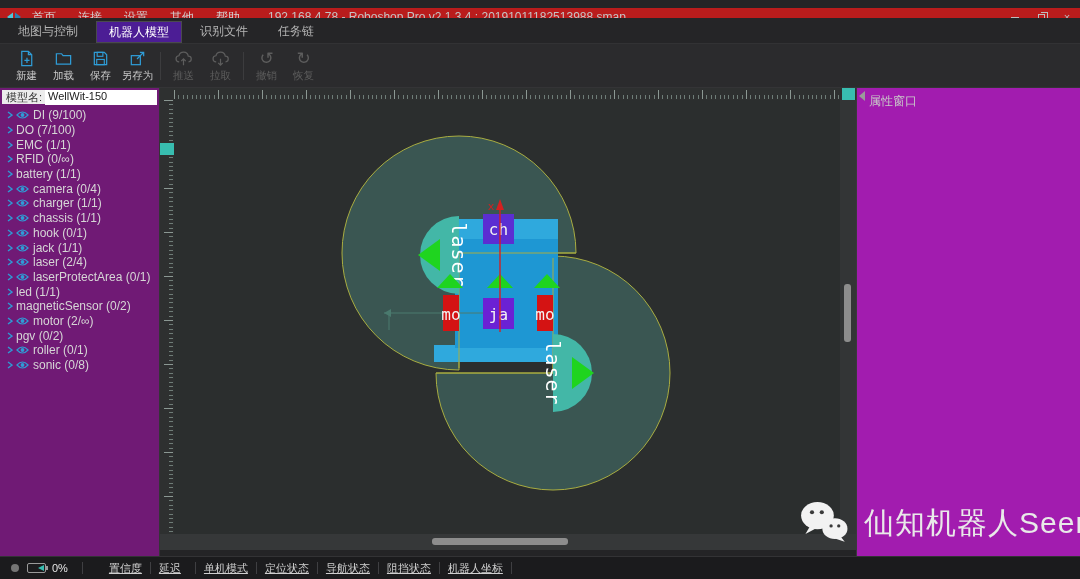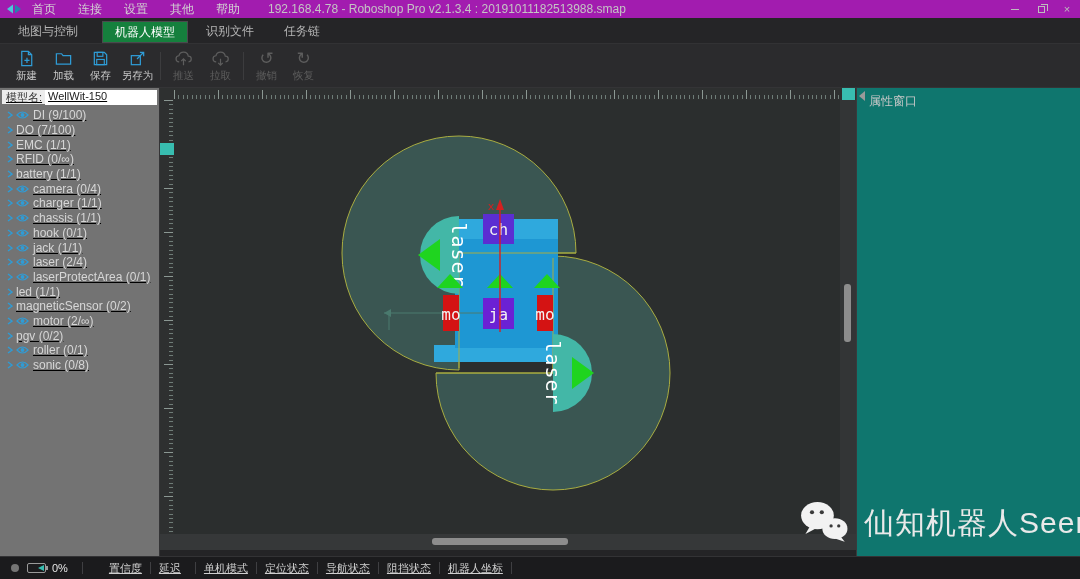--- a/index.html
+++ b/index.html
@@ -1,51 +1,51 @@
 <!DOCTYPE html>
 <html><head>
 <meta charset="utf-8">
 <style>
   * { margin:0; padding:0; box-sizing:border-box; }
   html,body { width:1080px; height:579px; overflow:hidden; background:#242426;
               font-family:"Liberation Sans","DejaVu Sans",sans-serif; }
 
   
-  .titlebar { position:absolute; left:0; top:0; width:1080px; height:18px;
-              background:#a21caf; display:flex; align-items:center; color:#c9c9c9; font-size:12px; }
+  .titlebar { position:absolute; left:0; top:8px; width:1080px; height:18px;
+              background:#b91c1c; display:flex; align-items:center; color:#c9c9c9; font-size:12px; }
   .logo { width:16px; height:12px; margin:0 10px 0 6px; display:flex; align-items:center; }
   .menus { display:flex; gap:22px; }
   .menu-item { cursor:default; color:#d2d2d2; }
   .win-title { margin-left:28px; color:#c4c4c4; white-space:nowrap; }
   .win-controls { margin-left:auto; display:flex; align-items:center; gap:0; height:100%; }
   .win-btn { width:26px; height:100%; display:flex; align-items:center; justify-content:center; color:#bdbdbd; font-size:11px; }
   .min-glyph { width:8px; height:1px; background:#bdbdbd; display:inline-block; }
   .restore-glyph { width:7px; height:7px; border:1px solid #bdbdbd; position:relative; display:inline-block; }
   .restore-glyph:before { content:""; position:absolute; left:2px; top:-3px; width:6px; height:6px; border:1px solid #bdbdbd; border-left:none; border-bottom:none; }
 
   
   .tabbar { position:absolute; left:0; top:18px; width:1080px; height:26px; background:#252527;
             display:flex; align-items:flex-end; padding-left:6px; border-bottom:1px solid #323234; }
   .tab { height:22px; line-height:21px; padding:0 12px; font-size:12px; color:#b5b5b5; margin-right:6px; cursor:default; }
-  .tab.active { background:#15803d; border:1px solid #4a4a4d; color:#ffffff;margin-left:6px; }
+  .tab.active { background:#4c1d95; border:1px solid #4a4a4d; color:#ffffff; }
 
   
   .toolbar { position:absolute; left:0; top:44px; width:1080px; height:44px; background:#2b2b2d;
              display:flex; align-items:center; padding-left:8px; border-bottom:1px solid #343436; }
   .tb-btn { width:37px; height:40px; display:flex; flex-direction:column; align-items:center; justify-content:center; color:#2f9cd6; }
   .tb-btn .tb-ic { width:20px; height:20px; display:flex; align-items:center; justify-content:center; }
   .tb-btn .tb-ic svg { width:19px; height:19px; }
   .tb-btn .tb-lb { font-size:10.5px; color:#c9c9c9; margin-top:1px; white-space:nowrap; }
   .tb-btn.disabled { color:#5d5d5d; }
   .tb-btn.disabled .tb-lb { color:#5d5d5d; }
   .tb-sep { width:1px; height:28px; background:#3c3c3e; margin:0 4px; }
   .glyph { font-family:"DejaVu Sans",sans-serif; font-size:17px; line-height:19px; }
 
   
-  .leftpanel { position:absolute; left:0; top:88px; width:160px; height:468px; background:#737373; border-right:1px solid #343436;text-decoration:underline; }
+  .leftpanel { position:absolute; left:0; top:88px; width:160px; height:468px; background:#701a75; border-right:1px solid #343436; }
   .model-row { height:14px; margin:2px 2px 0 2px; background:#ececec; display:flex; align-items:center; font-size:11px; }
   .model-row .lbl { color:#333; padding:0 3px 0 4px; white-space:nowrap; }
   .model-row .val { flex:1; background:#ffffff; color:#222; height:15px; line-height:12px; padding-left:3px; }
   .tree { margin-top:4px; }
   .tree-row { height:14.7px; display:flex; align-items:center; padding-left:7px; cursor:default; }
   .chev { width:9px; display:flex; align-items:center; }
   .eye { width:15px; display:flex; align-items:center; margin-right:2px; }
   .eye svg { width:13px; height:10px; }
   .tree-label { font-size:12px; color:#d6d6d6; white-space:nowrap; }
 
@@ -65,21 +65,21 @@
         background:repeating-linear-gradient(180deg,#8b9893 0 1px,transparent 1px 44px); }
   .v-ruler .hl { position:absolute; left:0; top:43px; width:14px; height:12px; background:#38bdb0; }
   .ruler-corner { position:absolute; left:0; top:0; width:14px; height:12px; background:#2e3030; z-index:4; }
   .v-scroll { position:absolute; right:0; top:12px; width:16px; bottom:16px; background:#333536; z-index:4; }
   .v-thumb { position:absolute; left:4px; top:184px; width:7px; height:58px; background:#8d8d8d; border-radius:3px; }
   .h-scroll { position:absolute; left:0; bottom:0; right:0; height:16px; background:#363839; z-index:4; }
   .h-thumb { position:absolute; left:272px; top:4px; width:136px; height:7px; background:#8d8d8d; border-radius:3px; }
   text { font-family:"DejaVu Sans Mono","Liberation Mono",monospace; }
 
   
-  .rightpanel { position:absolute; left:856px; top:88px; width:224px; height:468px; background:#0f766e; border-left:1px solid #3a3a3c; }
+  .rightpanel { position:absolute; left:856px; top:88px; width:224px; height:468px; background:#a21caf; border-left:1px solid #3a3a3c; }
   .rp-handle { position:absolute; left:2px; top:3px; width:0; height:0;
                border-top:5px solid transparent; border-bottom:5px solid transparent; border-right:6px solid #9a9a9a; }
   .rp-title { padding:5px 0 0 12px; font-size:12px; color:#c8c8c8; }
 
   
   .watermark { position:absolute; left:800px; top:497px; height:52px; display:flex; align-items:center; gap:16px; z-index:50; }
   .wm-icon svg { width:48px; height:42px; }
   .wm-text { font-size:30px; color:#e9e9e9; font-weight:500; letter-spacing:1px; white-space:nowrap; }
 
   

